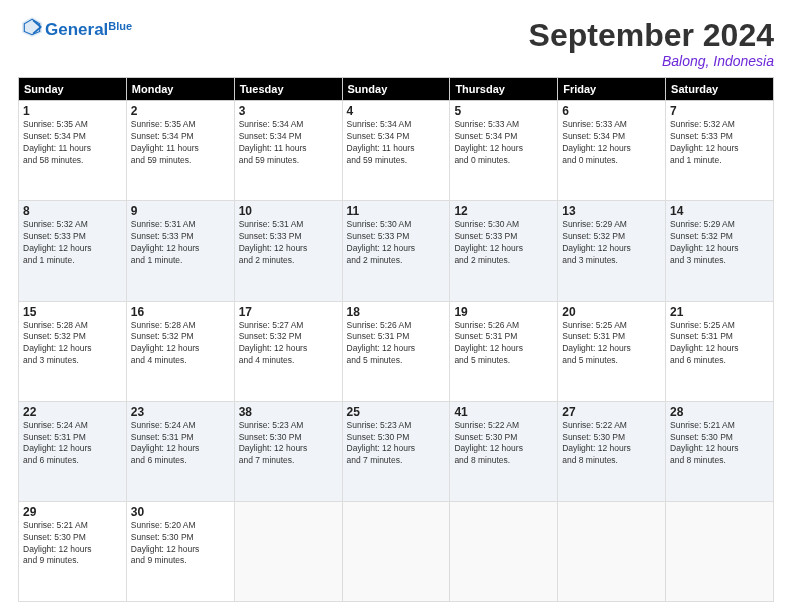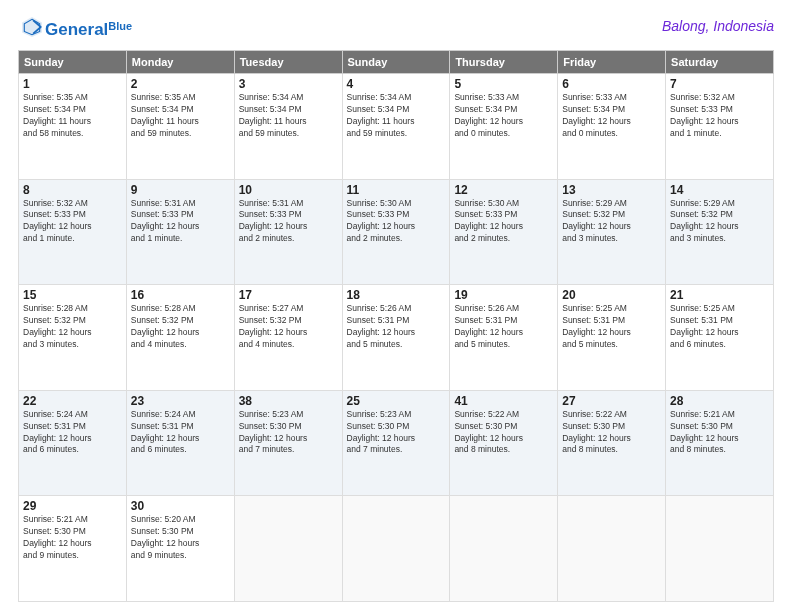--- a/index.html
+++ b/index.html
@@ -47,21 +47,21 @@
       color: #6d28d9;
       font-style: italic;
     }
     .calendar {
       flex: 1;
       border-collapse: collapse;
       width: 100%;
       font-size: 9.5px;
     }
     .calendar th {
-      background-color: #737373;
+      background-color: #000000;
       color: #fff;
       text-align: left;
       padding: 5px 5px;
       font-size: 11px;
       font-weight: bold;
       border: 1px solid #ccc;
       margin-top: 44px;
     }
     .calendar td {
       border: 1px solid #ddd;
@@ -107,20 +107,21 @@
           <polygon points="20,6 34,14 34,28 20,34 6,28 6,14" fill="none" stroke="#1a6bbf" stroke-width="2"></polygon>
           <path d="M22,8 L36,20 L22,32" fill="none" stroke="#1a6bbf" stroke-width="3" stroke-linejoin="round"></path>
         </svg>
       </div>
       <div style="display:flex;flex-direction:row;line-height:1.15;margin-left:2px;">
         <span style="font-size:17px;font-weight:bold;color:#1a6bbf;">General</span>
         <span style="font-size:11px;font-weight:bold;color:#1a6bbf;">Blue</span>
       </div>
     </div>
     <div class="title-block">
+      <div class="month-title">September 2024</div>
       <div class="location">Balong, Indonesia</div>
     </div>
   </div>
 
   <table class="calendar">
     <thead>
       <tr>
         <th>Sunday</th>
         <th>Monday</th>
         <th>Tuesday</th>

